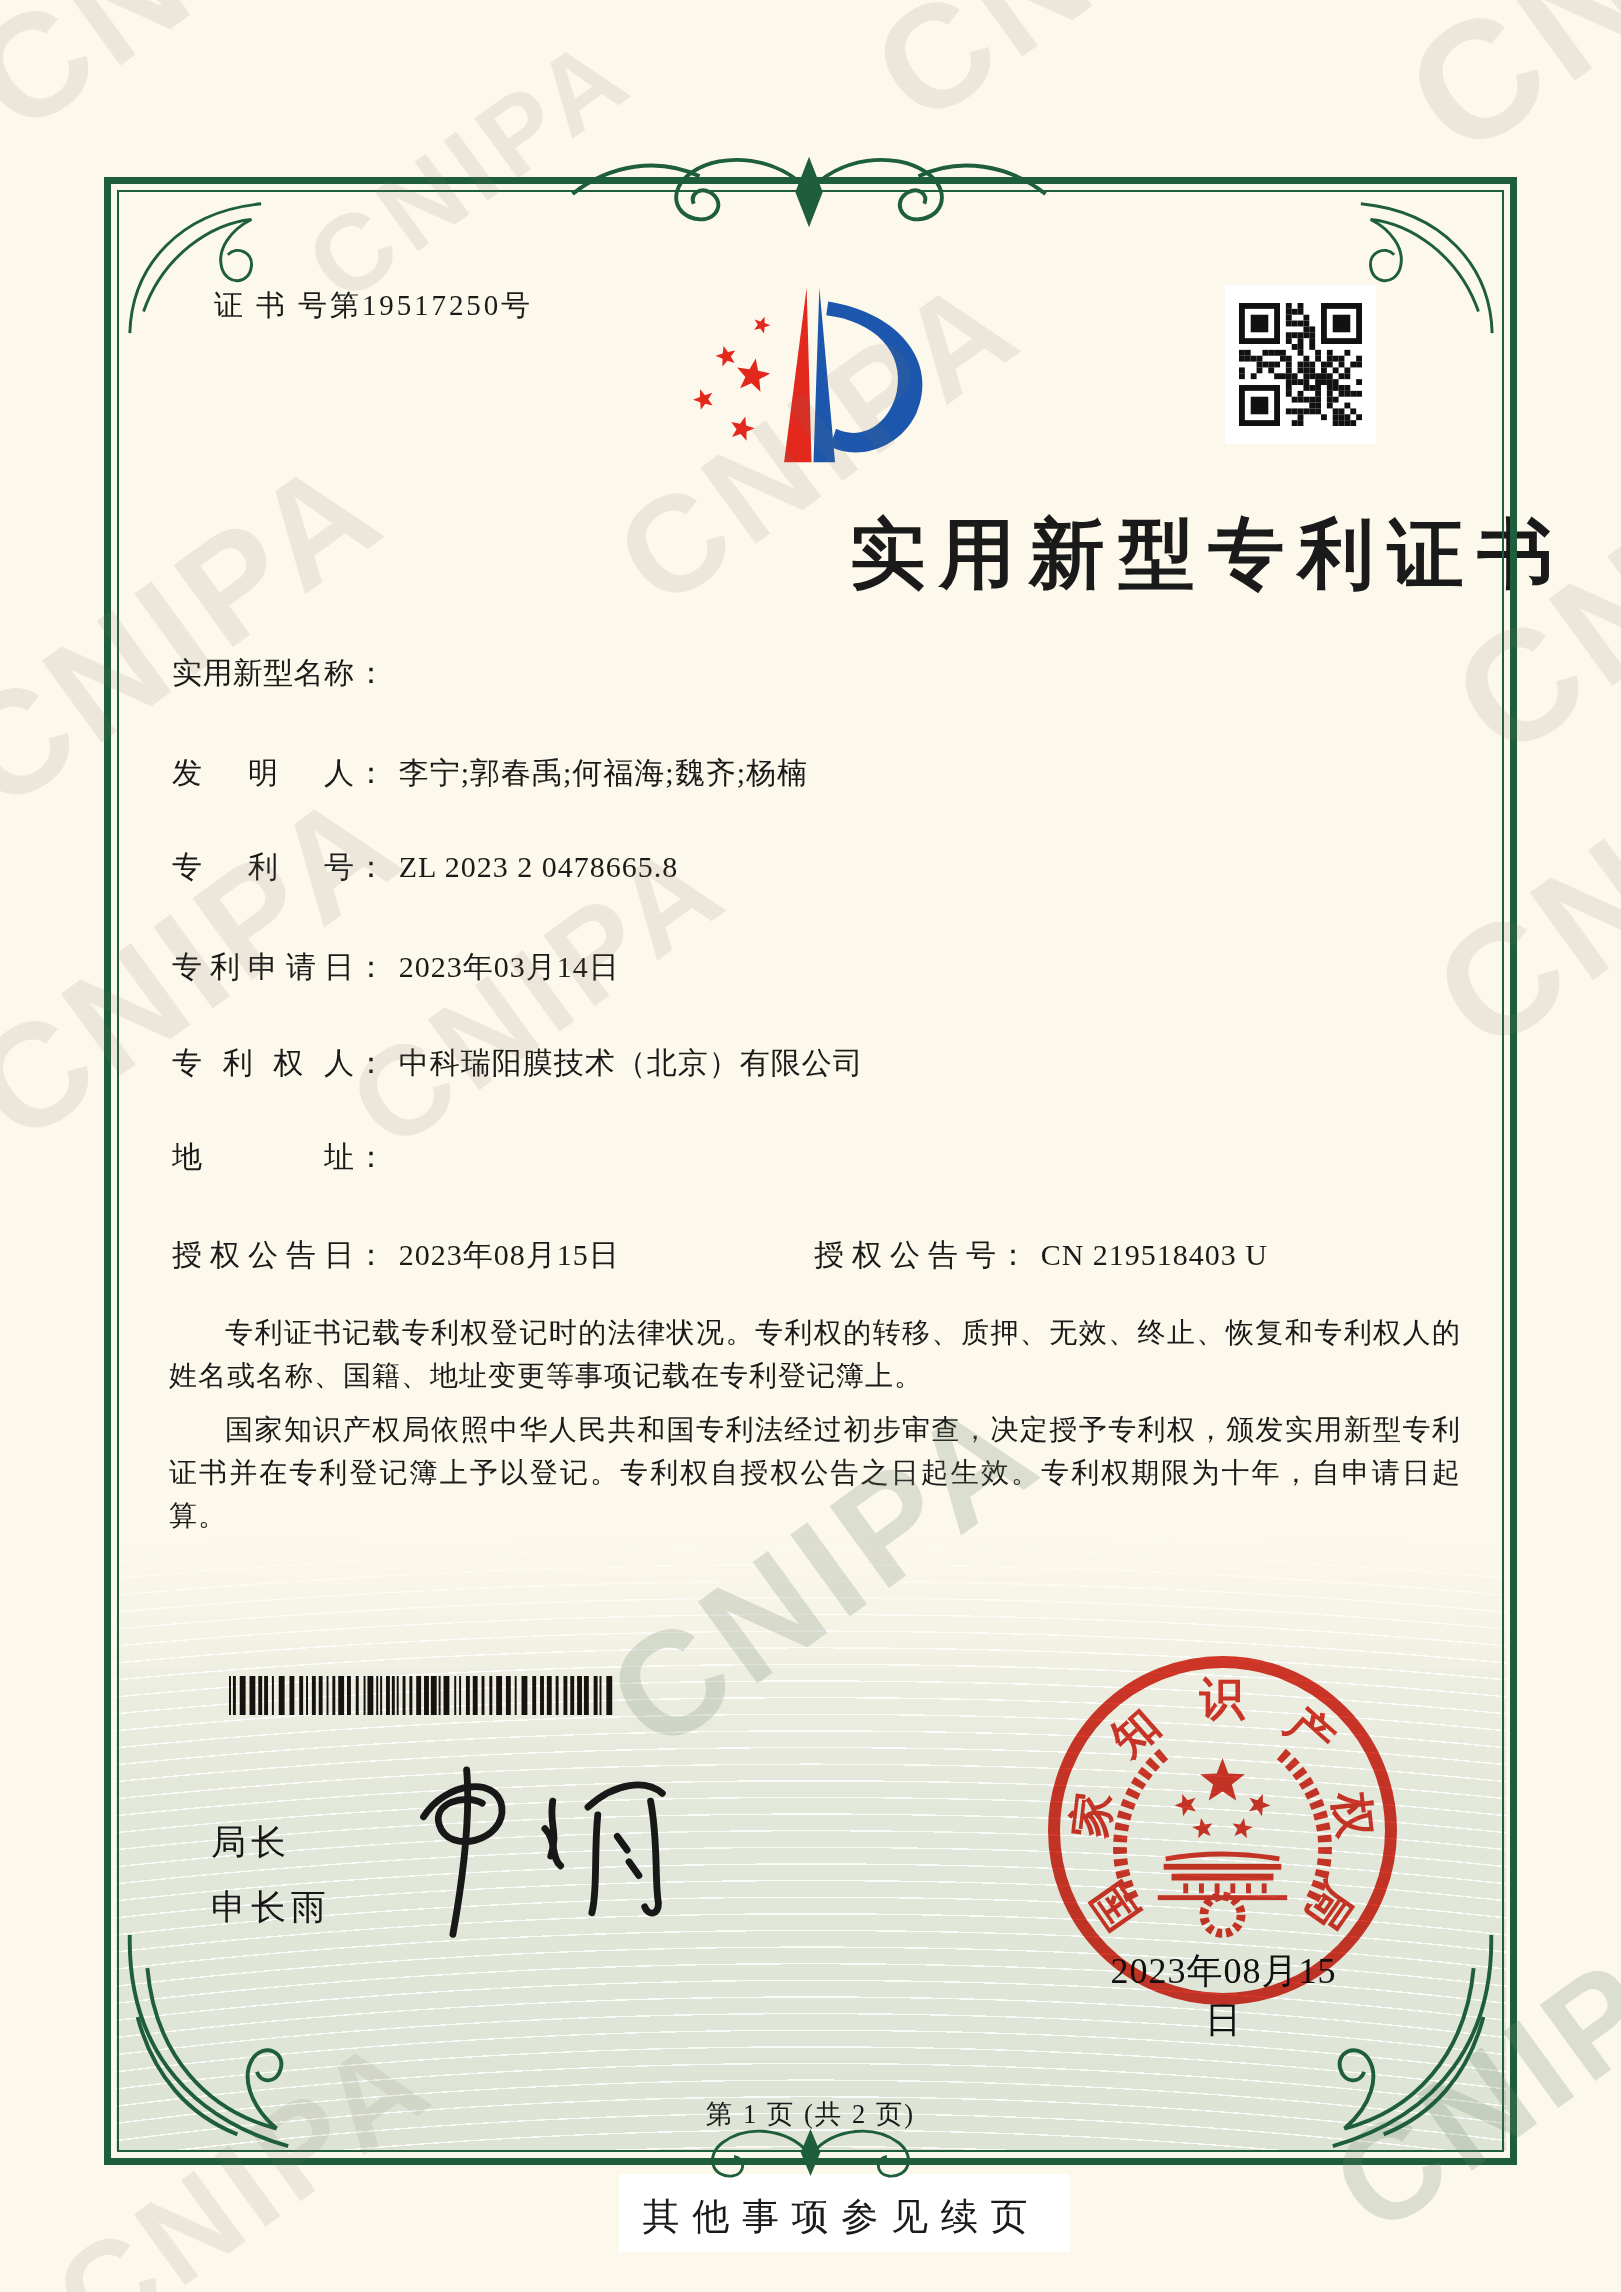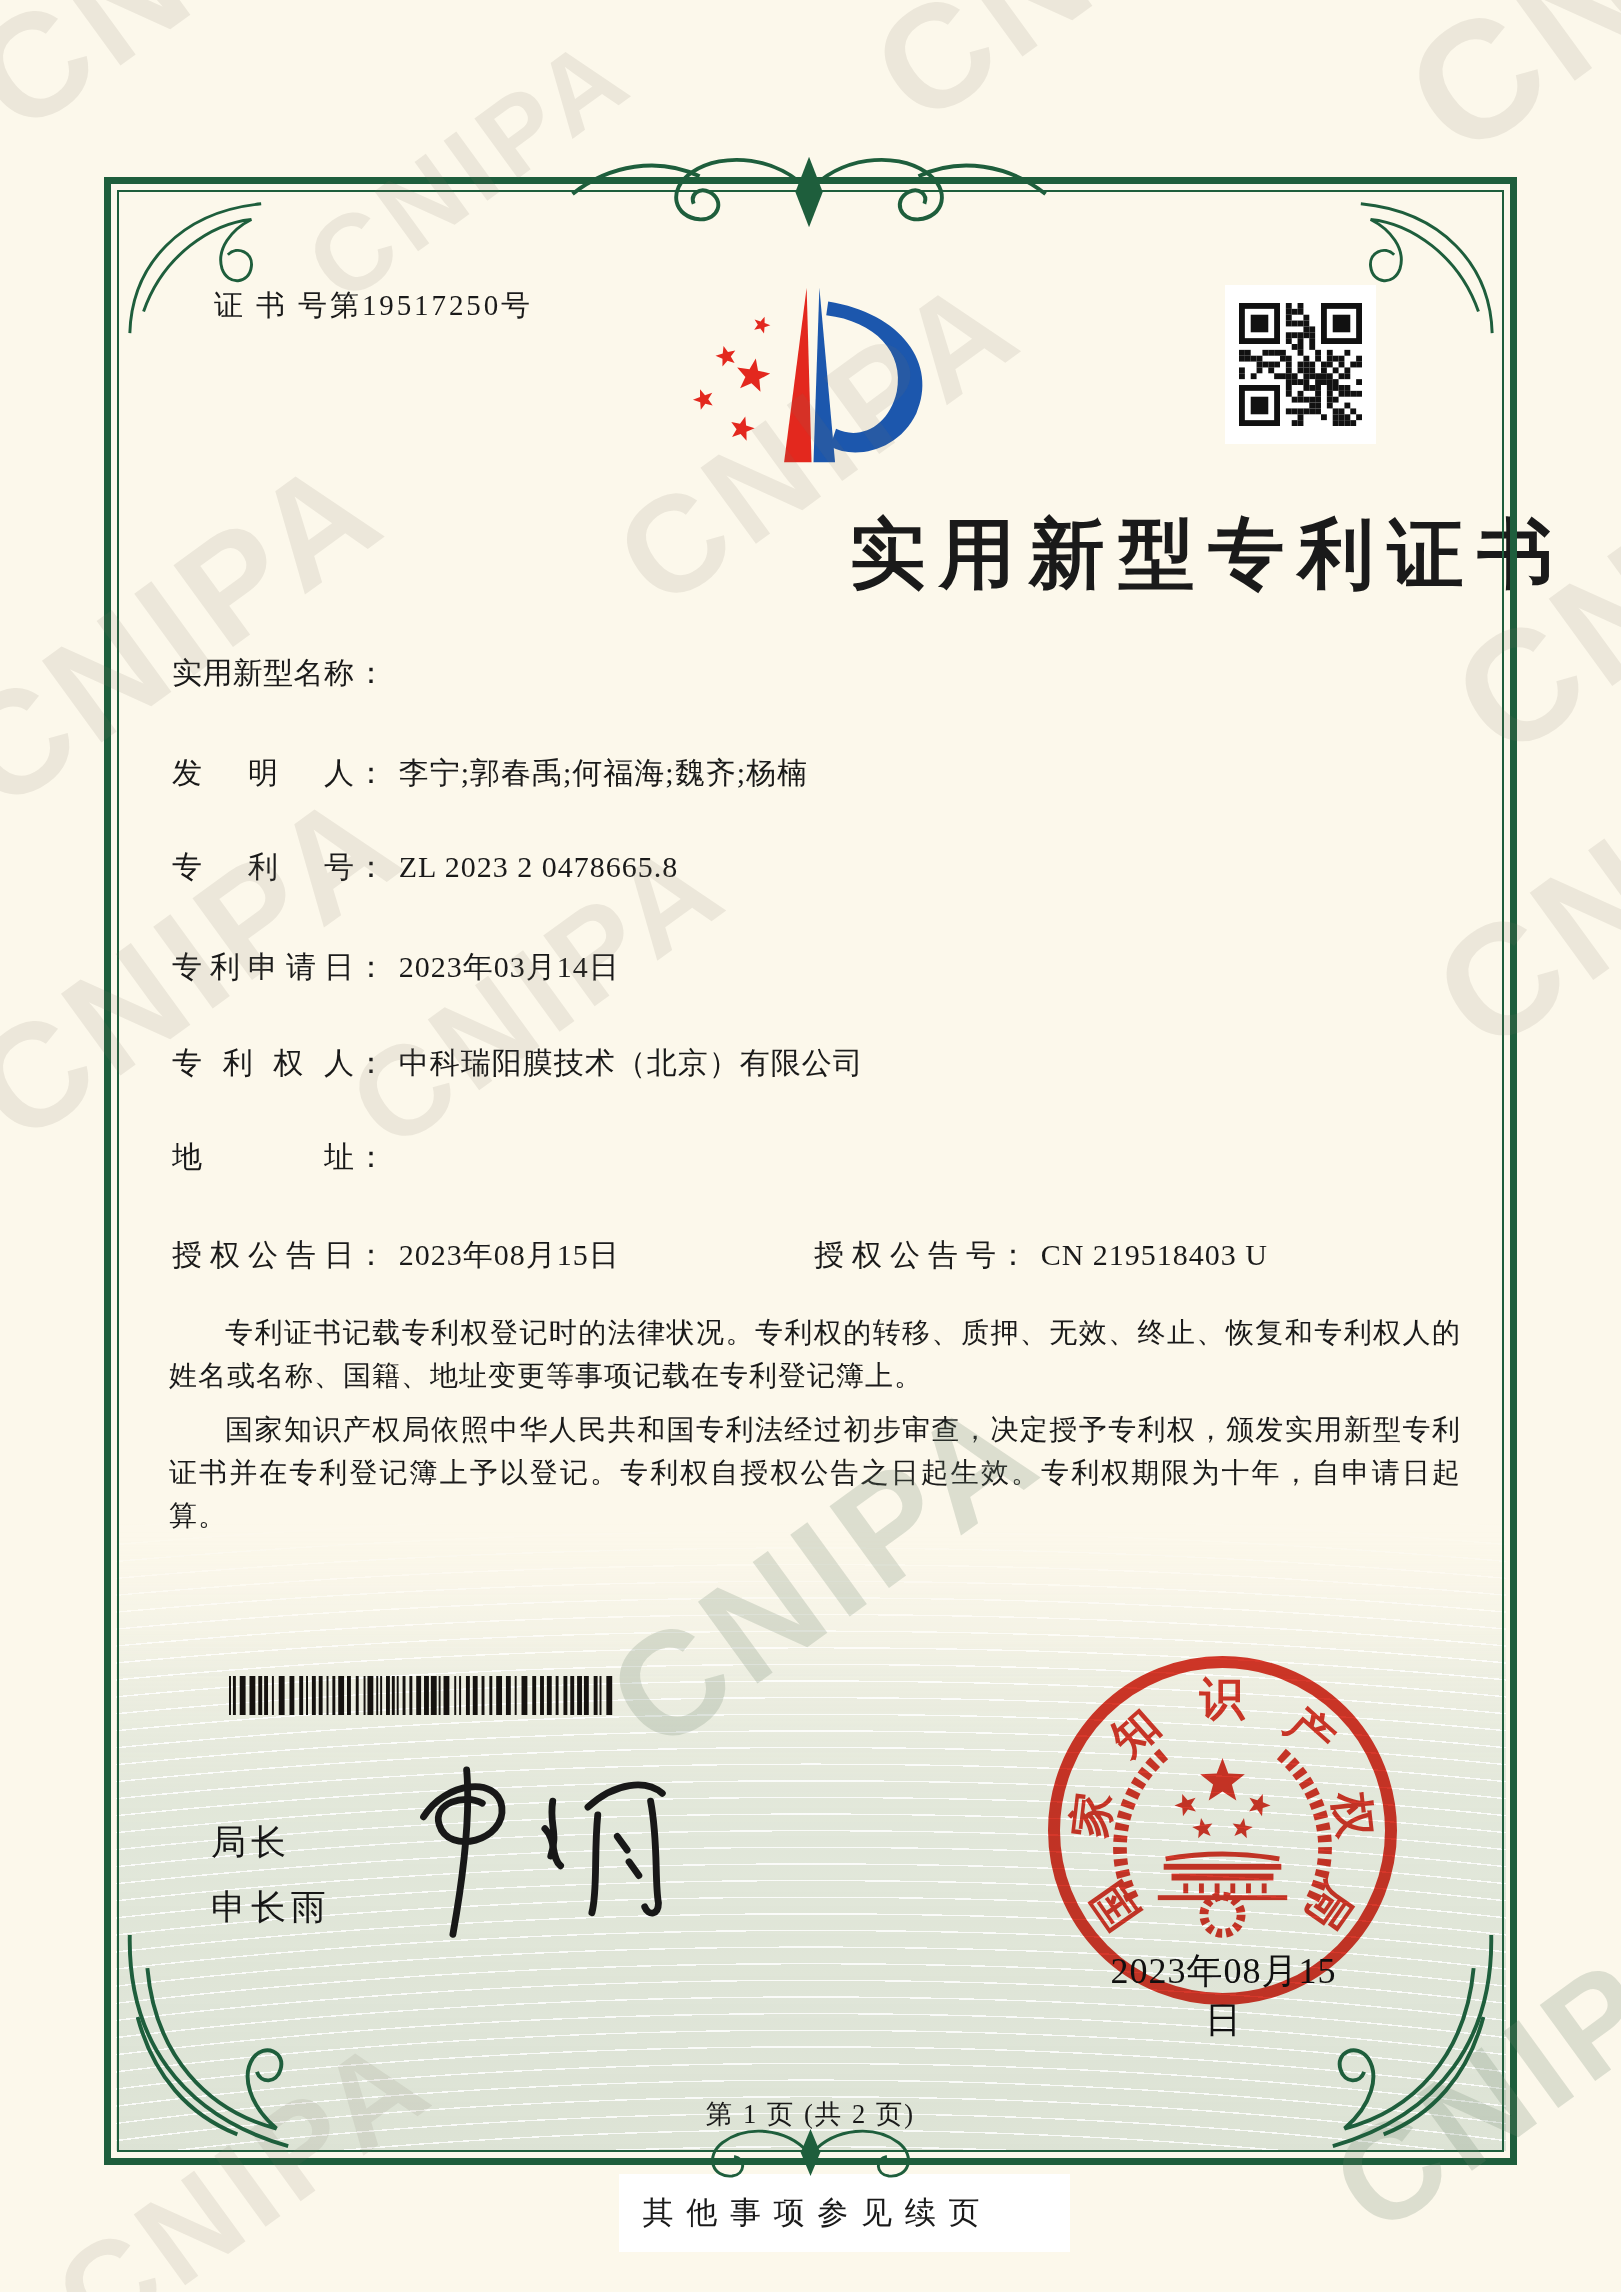--- a/index.html
+++ b/index.html
@@ -71,21 +71,21 @@
         mix-blend-mode:multiply;}
   .seal-ring{position:absolute;left:0;top:0;width:349px;height:349px;border:12.7px solid var(--red);
              border-radius:50%;}
   .seal-char{position:absolute;font-size:45px;font-weight:700;color:var(--red);
              font-family:"Liberation Serif","DejaVu Serif",serif;}
   .seal-date{left:1096px;top:1947px;width:255px;text-align:center;font-size:36px;z-index:7;
              letter-spacing:1px;color:#101010;}
 
   .footer-page{left:0;top:2096px;width:1621px;text-align:center;font-size:26.5px;z-index:2;letter-spacing:2px;}
   .note-band{left:619px;top:2174px;width:451px;height:78px;background:#ffffff;z-index:4;}
-  .note-text{position:absolute;left:23.5px;top:17.6px;font-size:31px;letter-spacing:12.7px;white-space:nowrap;}
+  .note-text{position:absolute;left:23.5px;top:17.6px;font-size:37px;letter-spacing:12.7px;white-space:nowrap;}
 </style>
 </head>
 <body>
 
 <div class="abs waves"></div>
 
 <div class="abs" id="wm-layer" style="left:0;top:0;width:1621px;height:2293px;z-index:4;pointer-events:none;">
     <span class="wm" style="left: -59px; top: 29px; font-size: 147px; transform: rotate(-36deg);">CNIPA</span>
     <span class="wm" style="left: 284px; top: 225px; font-size: 108px; transform: rotate(-36deg);">CNIPA</span>
     <span class="wm" style="left: 843px; top: 19.6px; font-size: 147px; transform: rotate(-36deg);">CNIPA</span>

